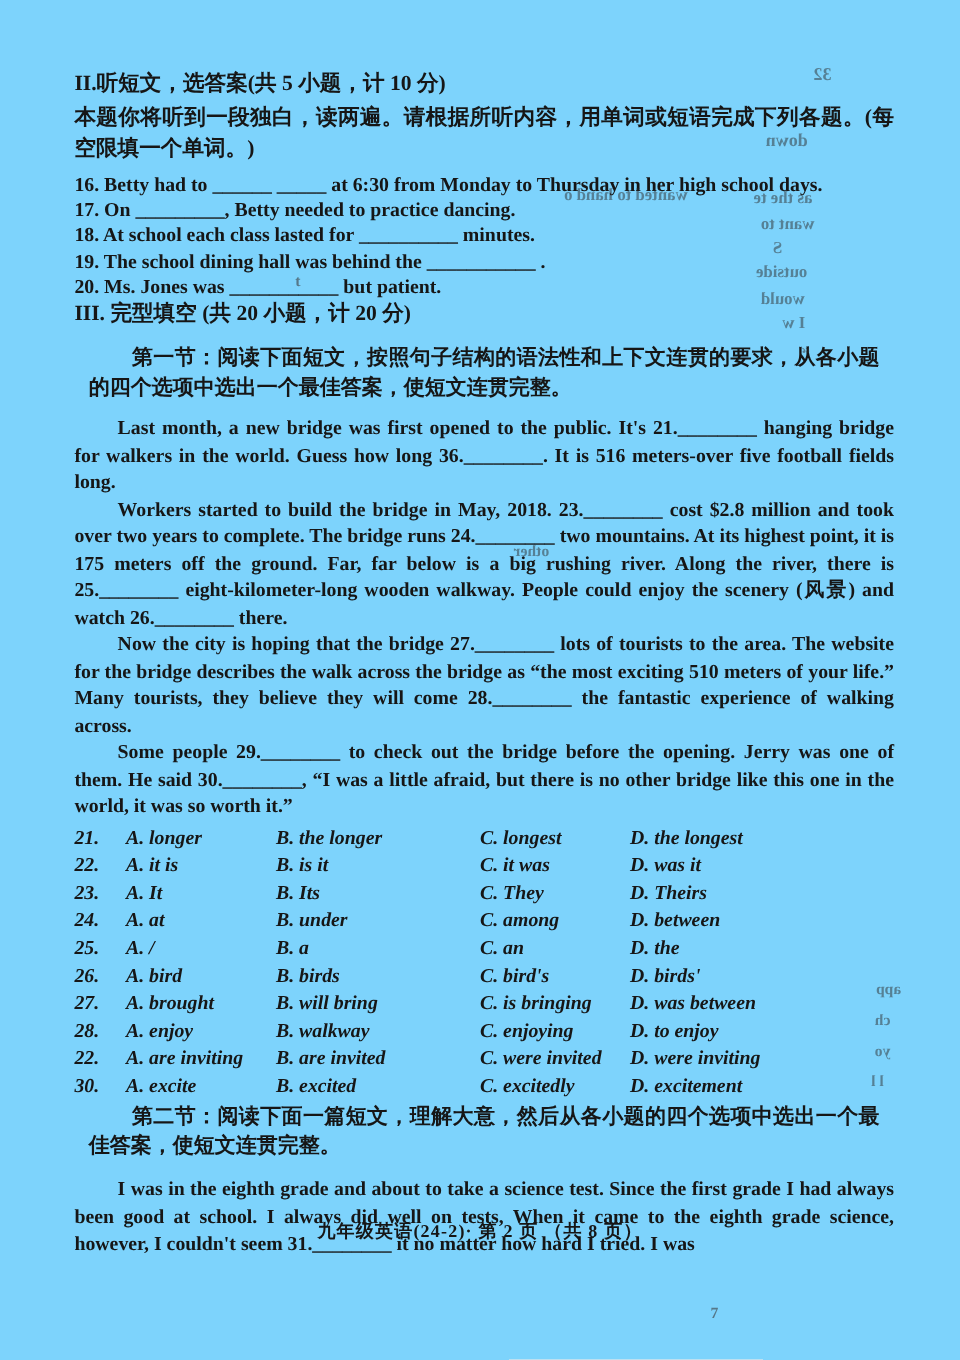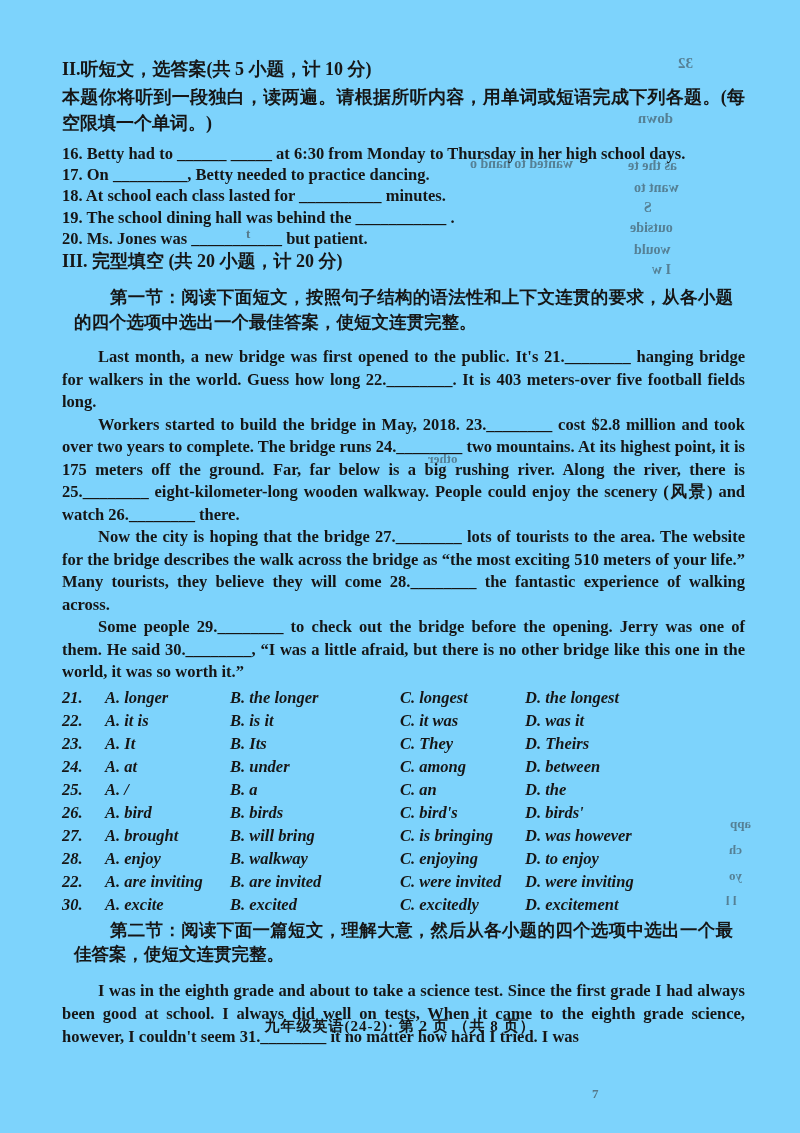--- a/index.html
+++ b/index.html
@@ -61,21 +61,21 @@
       <div class="li">18. At school each class lasted for __________ minutes.</div>
       <div class="li">19. The school dining hall was behind the ___________ .</div>
       <div class="li">20. Ms. Jones was ___________ but patient.</div>
     </div>
 
 
     <div class="cloze-heading cjk">III. 完型填空 (共 20 小题，计 20 分)</div>
 
     <p class="intro cjk">第一节：阅读下面短文，按照句子结构的语法性和上下文连贯的要求，从各小题的四个选项中选出一个最佳答案，使短文连贯完整。</p>
 
-    <p class="para">Last month, a new bridge was first opened to the public. It's 21.________ hanging bridge for walkers in the world. Guess how long 22.________. It is 403 meters-over five football fields long.</p>
+    <p class="para">Last month, a new bridge was first opened to the public. It's 21.________ hanging bridge for walkers in the world. Guess how long 36.________. It is 516 meters-over five football fields long.</p>
     <p class="para">Workers started to build the bridge in May, 2018. 23.________ cost $2.8 million and took over two years to complete. The bridge runs 24.________ two mountains. At its highest point, it is 175 meters off the ground. Far, far below is a big rushing river. Along the river, there is 25.________ eight-kilometer-long wooden walkway. People could enjoy the scenery (风景) and watch 26.________ there.</p>
     <p class="para">Now the city is hoping that the bridge 27.________ lots of tourists to the area. The website for the bridge describes the walk across the bridge as “the most exciting 510 meters of your life.” Many tourists, they believe they will come 28.________ the fantastic experience of walking across.</p>
     <p class="para">Some people 29.________ to check out the bridge before the opening. Jerry was one of them. He said 30.________, “I was a little afraid, but there is no other bridge like this one in the world, it was so worth it.”</p>
 
     <div class="opts">
       <div class="opt-row">
         <span>21.</span>
         <span>A. longer</span>
         <span>B. the longer</span>
         <span>C. longest</span>
@@ -114,21 +114,21 @@
         <span>A. bird</span>
         <span>B. birds</span>
         <span>C. bird's</span>
         <span>D. birds'</span>
       </div>
       <div class="opt-row">
         <span>27.</span>
         <span>A. brought</span>
         <span>B. will bring</span>
         <span>C. is bringing</span>
-        <span>D. was however</span>
+        <span>D. was between</span>
       </div>
       <div class="opt-row">
         <span>28.</span>
         <span>A. enjoy</span>
         <span>B. walkway</span>
         <span>C. enjoying</span>
         <span>D. to enjoy</span>
       </div>
       <div class="opt-row">
         <span>22.</span>

